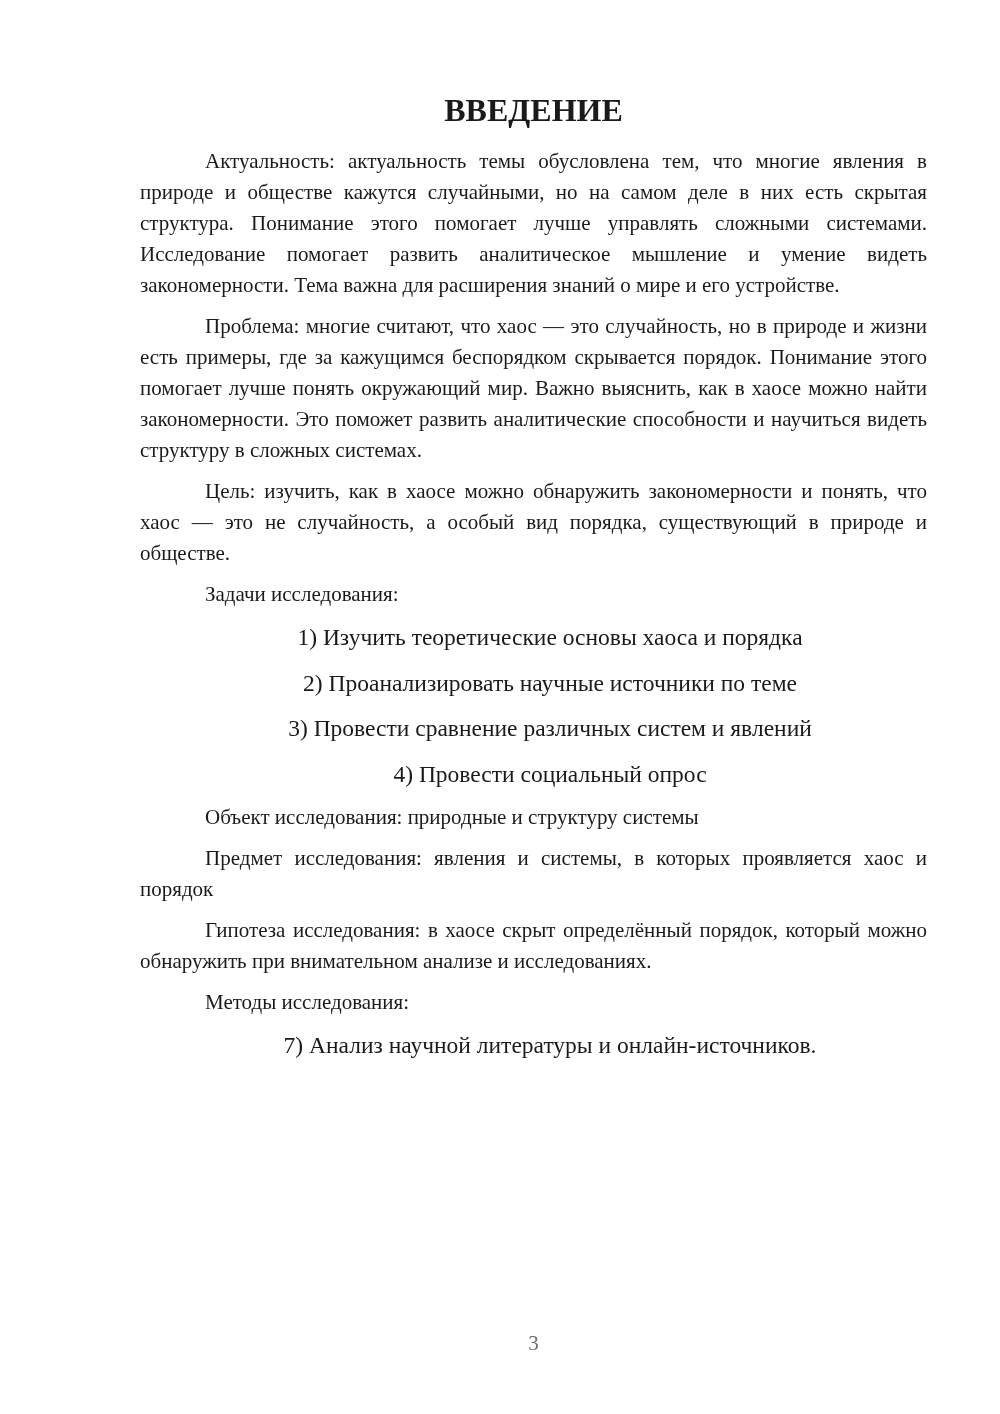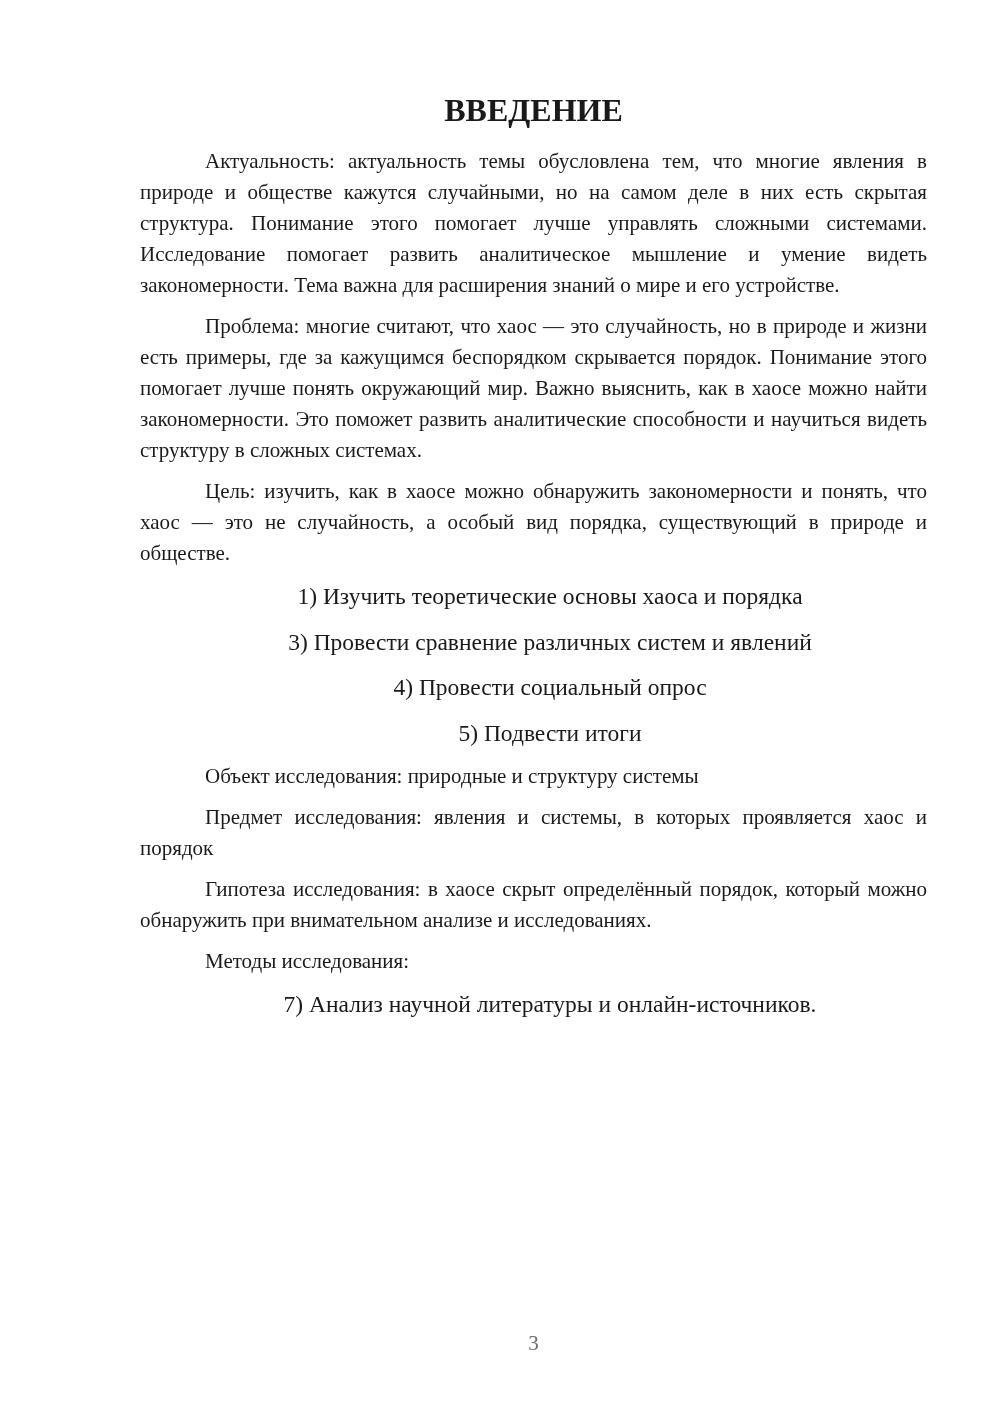--- a/index.html
+++ b/index.html
@@ -58,25 +58,26 @@
 <div class="page">
 
   <h1 class="doc-title">ВВЕДЕНИЕ</h1>
 
   <p class="para">Актуальность: актуальность темы обусловлена тем, что многие явления в природе и обществе кажутся случайными, но на самом деле в них есть скрытая структура. Понимание этого помогает лучше управлять сложными системами. Исследование помогает развить аналитическое мышление и умение видеть закономерности. Тема важна для расширения знаний о мире и его устройстве.</p>
 
   <p class="para">Проблема: многие считают, что хаос — это случайность, но в природе и жизни есть примеры, где за кажущимся беспорядком скрывается порядок. Понимание этого помогает лучше понять окружающий мир. Важно выяснить, как в хаосе можно найти закономерности. Это поможет развить аналитические способности и научиться видеть структуру в сложных системах.</p>
 
   <p class="para">Цель: изучить, как в хаосе можно обнаружить закономерности и понять, что хаос — это не случайность, а особый вид порядка, существующий в природе и обществе.</p>
 
+  <p class="para">Задачи исследования:</p>
 
   <p class="list-item">1) Изучить теоретические основы хаоса и порядка</p>
+  <p class="list-item">2) Проанализировать научные источники по теме</p>
   <p class="list-item">3) Провести сравнение различных систем и явлений</p>
   <p class="list-item">4) Провести социальный опрос</p>
-  <p class="list-item">5) Подвести итоги</p>
 
   <p class="para">Объект исследования: природные и структуру системы</p>
 
   <p class="para">Предмет исследования: явления и системы, в которых проявляется хаос и порядок</p>
 
   <p class="para">Гипотеза исследования: в хаосе скрыт определённый порядок, который можно обнаружить при внимательном анализе и исследованиях.</p>
 
   <p class="para">Методы исследования:</p>
 
   <p class="list-item">7) Анализ научной литературы и онлайн-источников.</p>

